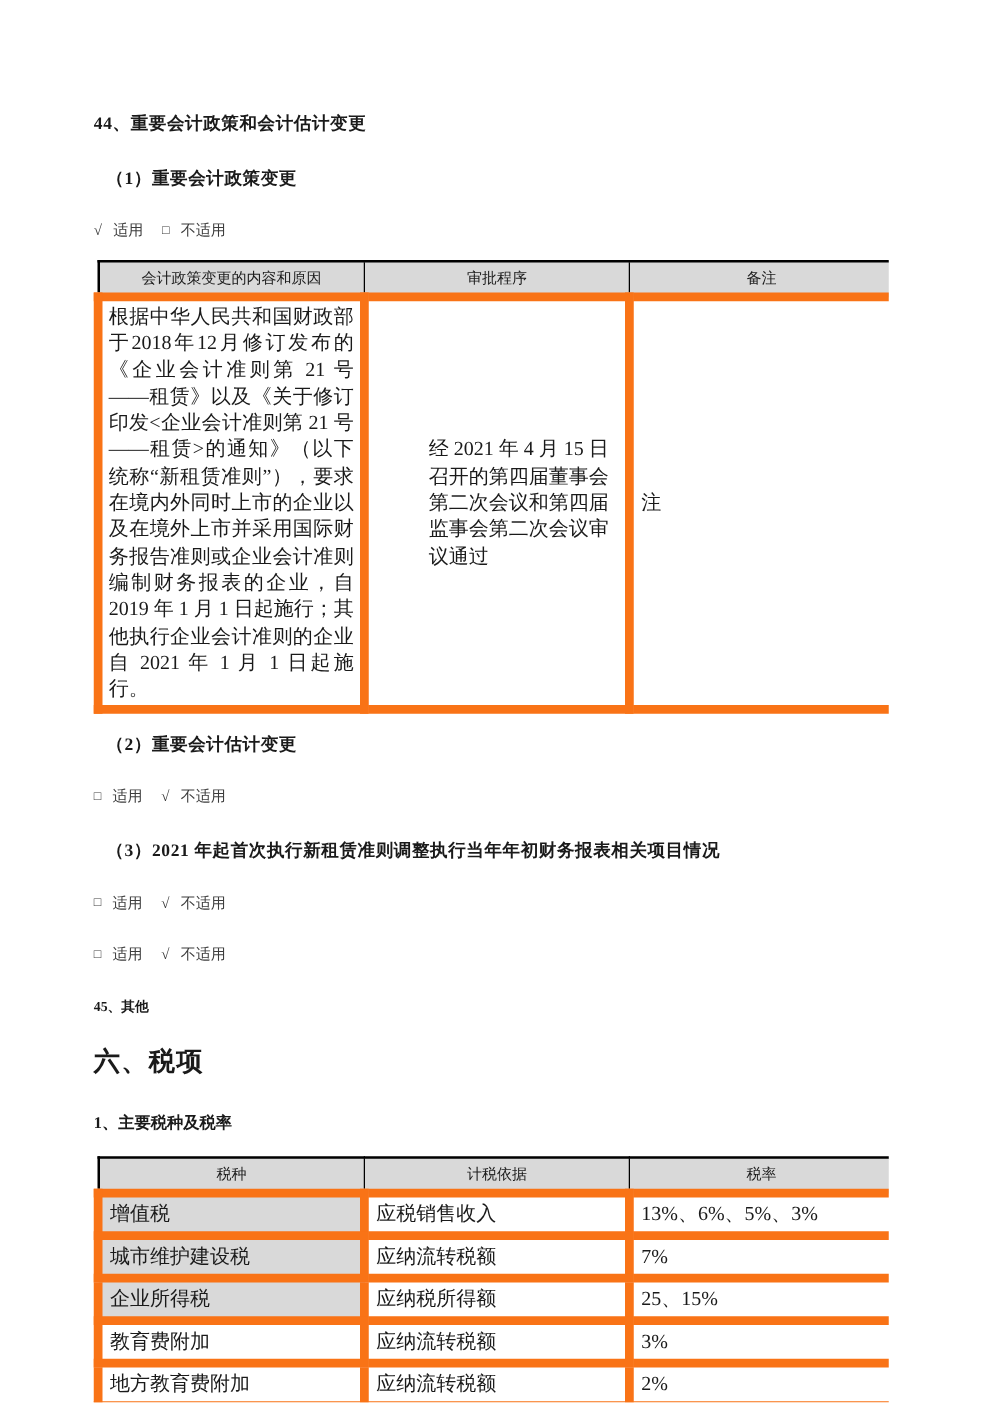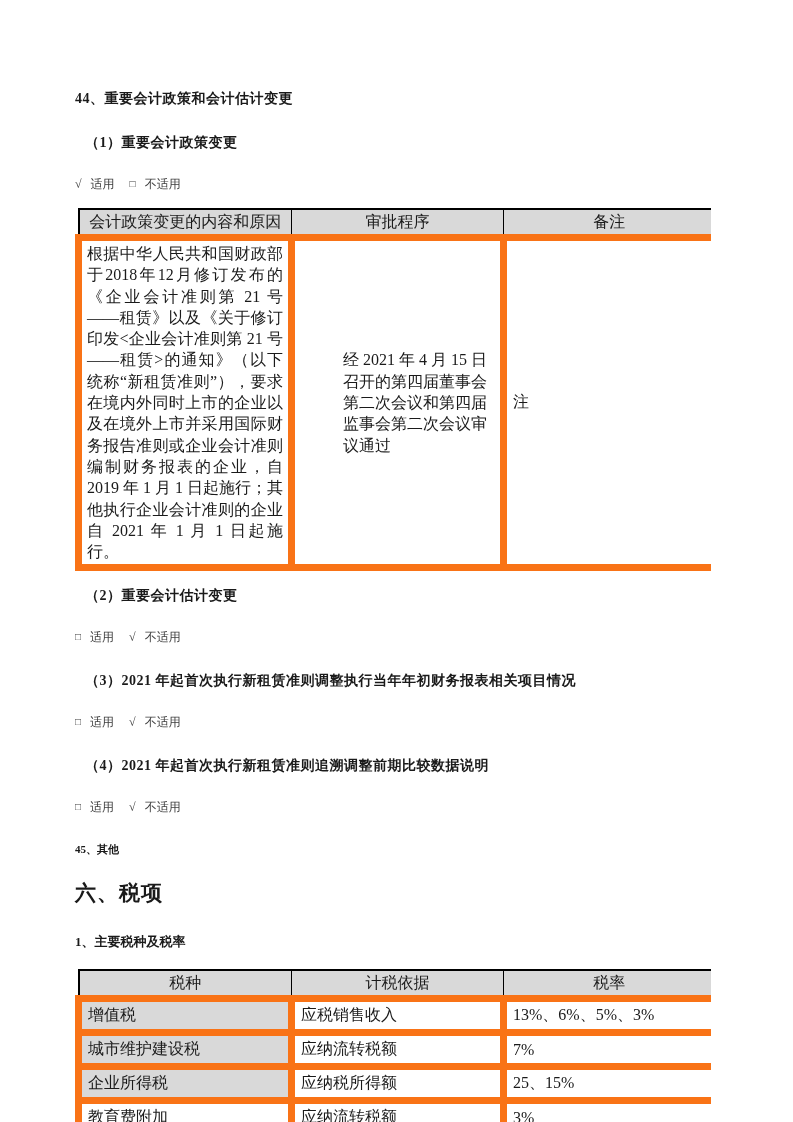--- a/index.html
+++ b/index.html
@@ -29,21 +29,21 @@
     border-collapse:collapse;
     table-layout:fixed;
     width:637px;
     border:2px solid #000;
   }
   table.doc.policy { margin-top:15px; }
   table.doc.tax { margin-top:18px; }
   .doc th {
     background:#d9d9d9;
     font-weight:normal;
-    font-size:16px;
+    font-size:12px;
     text-align:center;
     border:1px solid #000;
     border-bottom:2px solid #000;
     height:22px;
     padding:1px 4px;
   }
   .doc td {
     border:7px solid #f97316;
     font-size:16px;
     padding:2px 6px;
@@ -116,21 +116,20 @@
 
   <h3 class="h-sub">（3）2021 年起首次执行新租赁准则调整执行当年年初财务报表相关项目情况</h3>
 
   <p class="appl">
     <span class="glyph box">□</span>
     <span class="lbl">适用</span>
     <span class="glyph">√</span>
     <span class="lbl">不适用</span>
   </p>
 
-  <h3 class="h-sub">（4）2021 年起首次执行新租赁准则追溯调整前期比较数据说明</h3>
 
   <p class="appl">
     <span class="glyph box">□</span>
     <span class="lbl">适用</span>
     <span class="glyph">√</span>
     <span class="lbl">不适用</span>
   </p>
 
   <h2 class="h-45">45、其他</h2>
 

